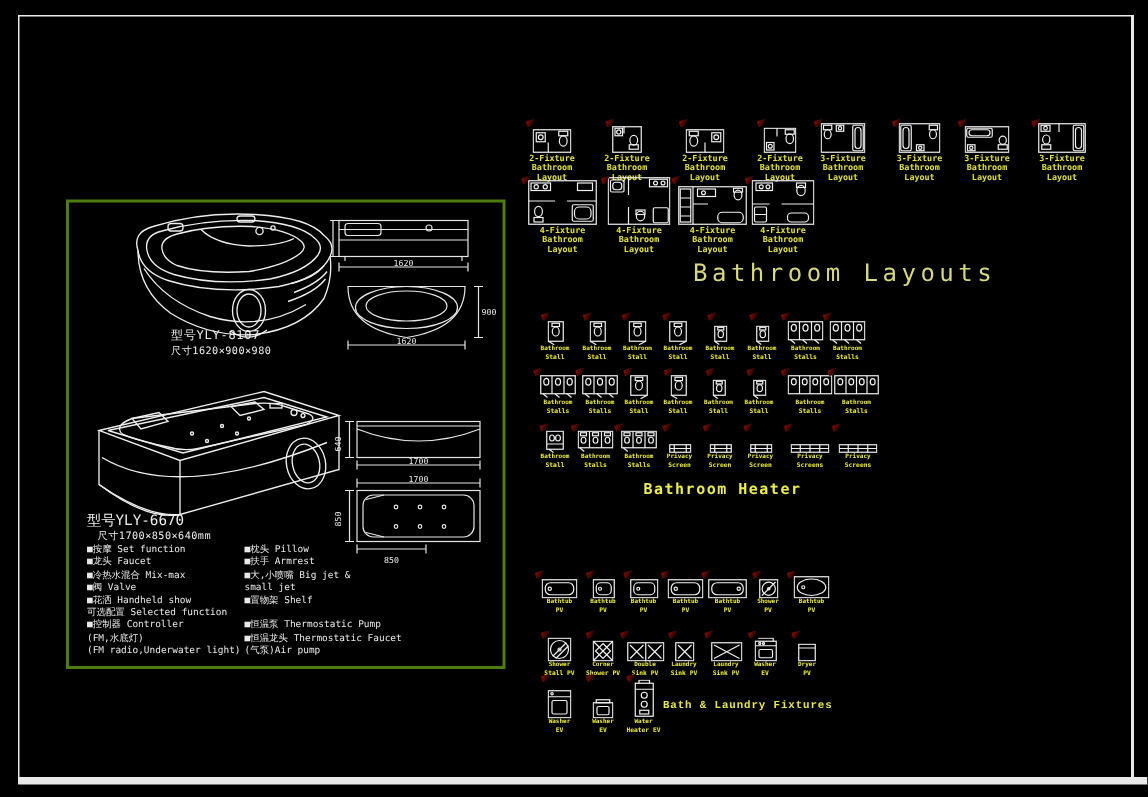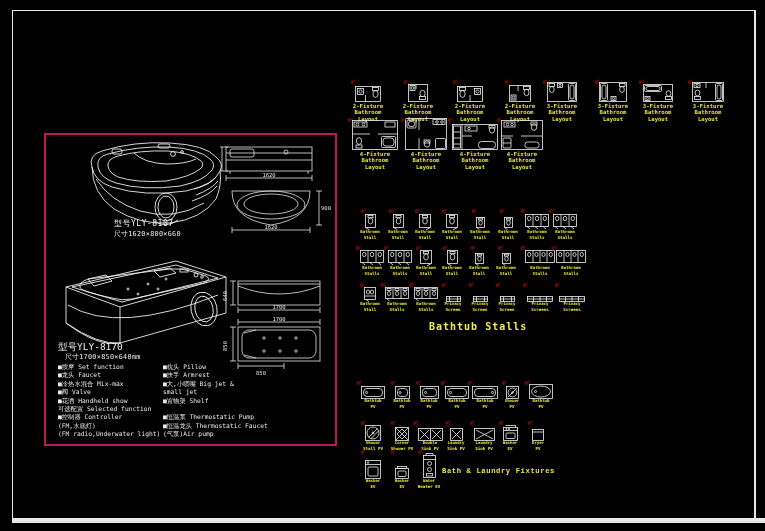--- a/index.html
+++ b/index.html
@@ -2,21 +2,21 @@
 <html><head>
 <meta charset="utf-8">
 <style>
   html,body{margin:0;padding:0;background:#000;}
   body{width:765px;height:531px;position:relative;overflow:hidden;
        font-family:"DejaVu Sans Mono",monospace;}
   .abs{position:absolute;}
   #canvas{position:absolute;left:0;top:0;width:765px;height:531px;background:#000;}
   .frame{position:absolute;background:#e9e9e9;}
   #redbox{position:absolute;left:44px;top:133px;width:289px;height:309px;
-          border:2px solid #be185d;}
+          border:2px solid #4d7c0f;}
   .wtext{color:#ededed;white-space:pre;}
   .m-label{font-size:8px;line-height:10px;letter-spacing:0.5px;}
   .s-label{font-size:6.8px;line-height:9px;letter-spacing:0.3px;}
   .feat{font-size:6.3px;line-height:8.4px;color:#e9e9e9;white-space:pre;}
   .cell{position:absolute;display:flex;flex-direction:column;align-items:center;}
   .ic{display:flex;align-items:flex-end;justify-content:center;position:relative;}
   .flare{position:absolute;left:-4px;top:-2px;width:6px;height:4px;
          background:linear-gradient(135deg,#7a0e06 20%,#3a0402 60%,transparent 70%);
          transform:rotate(-18deg);opacity:.9;}
   .lay-label{color:#e2e23c;font-size:5.6px;line-height:6.3px;text-align:center;
@@ -72,21 +72,21 @@
       <path d="M16 50 H94 Q94 78 55 84 Q16 78 16 50 Z"></path>
       <ellipse cx="55" cy="64" rx="34" ry="14"></ellipse>
       <ellipse cx="55" cy="63" rx="27" ry="10"></ellipse>
       <path d="M100 50 H106 M100 84 H106 M103 50 V84"></path>
       <text x="110" y="69" font-size="5.5" fill="#e8e8e8" stroke="none" text-anchor="middle">900</text>
       <path d="M16 86 V92 M94 86 V92 M16 89 H94"></path>
       <text x="55" y="88" font-size="5.5" fill="#e8e8e8" stroke="none" text-anchor="middle">1620</text>
     </svg>
 
     <div class="abs wtext m-label" style="left:68px;top:84px">型号YLY-8107</div>
-    <div class="abs wtext s-label" style="left:68px;top:95px">尺寸1620×800×660</div>
+    <div class="abs wtext s-label" style="left:68px;top:95px">尺寸1620×900×980</div>
 
     <svg class="abs" style="left:12px;top:114px" width="180" height="104" viewBox="0 0 180 104" fill="none" stroke="#ededed" stroke-width="0.9">
       <path d="M8 38 L118 12 L168 28 L62 58 Z"></path>
       <path d="M14 38 L118 16 L160 29 L64 53 Z"></path>
       <path d="M22 38 Q20 34 30 30 L112 20 Q124 19 132 22 L148 27 Q154 30 146 34 L74 50 Q64 52 54 49 Q21 42 22 38 Z"></path>
       <path d="M30 30 L48 26 L54 32 L36 37 Z"></path>
       <path d="M96 22 L112 19 L118 24 L102 28 Z"></path>
       <circle cx="138" cy="26" r="2"></circle>
         <circle cx="144" cy="28" r="1.3"></circle>
       <rect x="122" y="20" width="8" height="3"></rect>
@@ -121,21 +121,21 @@
         <circle cx="74" cy="63" r="1.2"></circle>
       <circle cx="42" cy="76" r="1.2"></circle>
         <circle cx="58" cy="76" r="1.2"></circle>
         <circle cx="74" cy="76" r="1.2"></circle>
       <path d="M8 52 H14 M8 86 H14 M11 52 V86"></path>
       <text x="5" y="71" font-size="5.5" fill="#e8e8e8" stroke="none" text-anchor="middle" transform="rotate(-90 5 71)">850</text>
       <path d="M16 88 V94 M62 88 V94 M16 91 H62"></path>
       <text x="39" y="100" font-size="5.5" fill="#e8e8e8" stroke="none" text-anchor="middle">850</text>
     </svg>
 
-    <div class="abs wtext" style="left:12px;top:206px;font-size:9.5px">型号YLY-8170</div>
+    <div class="abs wtext" style="left:12px;top:206px;font-size:9.5px">型号YLY-6670</div>
     <div class="abs wtext s-label" style="left:19px;top:218px">尺寸1700×850×640mm</div>
     <div class="abs" style="left:12px;top:228px;width:104px" id="feat-left">
         <div class="feat">■按摩 Set function</div>
         <div class="feat">■龙头 Faucet</div>
         <div class="feat">■冷热水混合 Mix-max</div>
         <div class="feat">■阀 Valve</div>
         <div class="feat">■花洒 Handheld show</div>
         <div class="feat">可选配置 Selected function</div>
         <div class="feat">■控制器 Controller</div>
         <div class="feat">(FM,水底灯)</div>
@@ -147,21 +147,22 @@
         <div class="feat">■大,小喷嘴 Big jet &amp;</div>
         <div class="feat">small jet</div>
         <div class="feat">■置物架 Shelf</div>
         <div class="feat">&nbsp;</div>
         <div class="feat">■恒温泵 Thermostatic Pump</div>
         <div class="feat">■恒温龙头 Thermostatic Faucet</div>
         <div class="feat">(气泵)Air pump</div>
       </div>
   </div>
 
-  <div class="abs title-mid" style="left:429px;top:321px">Bathtub Stalls</div>
+  <div class="abs title-main" style="left:462px;top:172px">Bathroom Layouts</div>
+  <div class="abs title-mid" style="left:429px;top:321px">Bathroom Heater</div>
   <div class="abs title-small" style="left:442px;top:467px">Bath &amp; Laundry Fixtures</div>
 
 <div class="cell" style="left: 345px; top: 82px; width: 46px;">
       <div class="ic" style="height:20px">
         <span class="flare"></span>
         <svg width="26" height="16" viewBox="0 0 26 16" fill="none" stroke="#f0f0f0" stroke-width="0.8">
           <rect x=".5" y=".5" width="25" height="15"></rect>
           <rect x="2.5" y="2.5" width="6" height="6"></rect>
           <circle cx="5.5" cy="5.5" r="1.6"></circle>
           <rect x="17.5" y="1.5" width="6" height="3"></rect>

